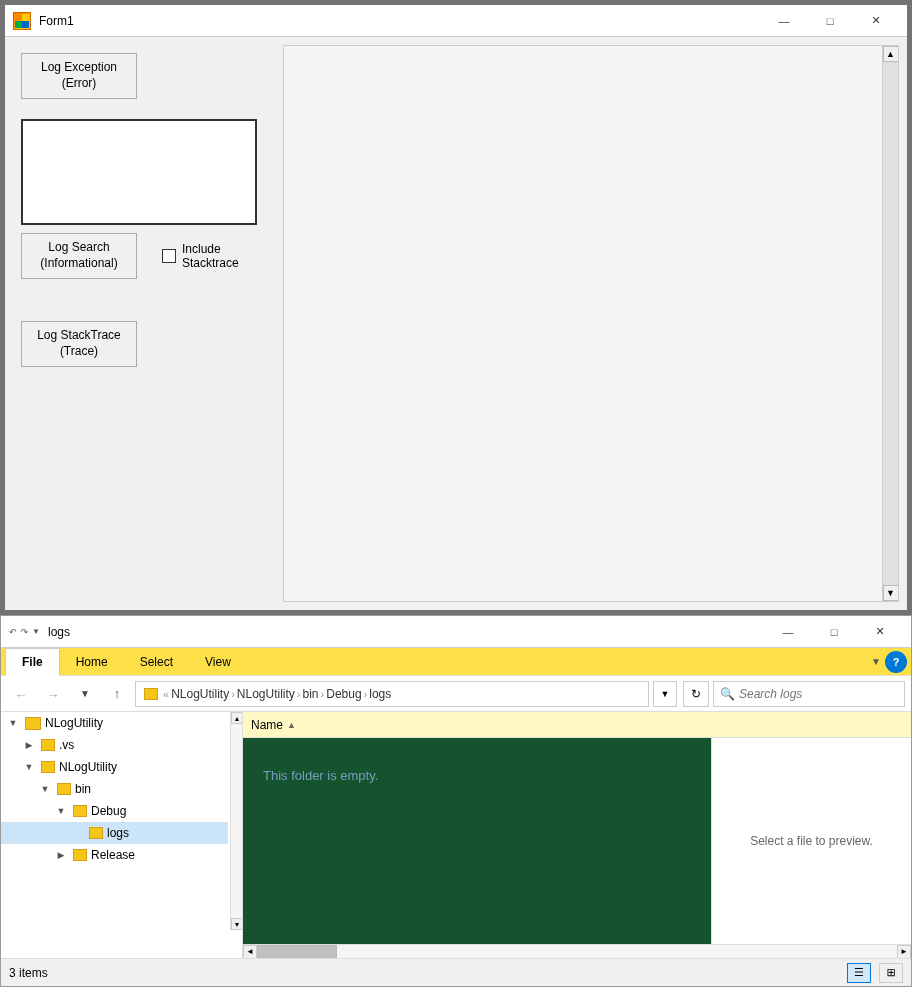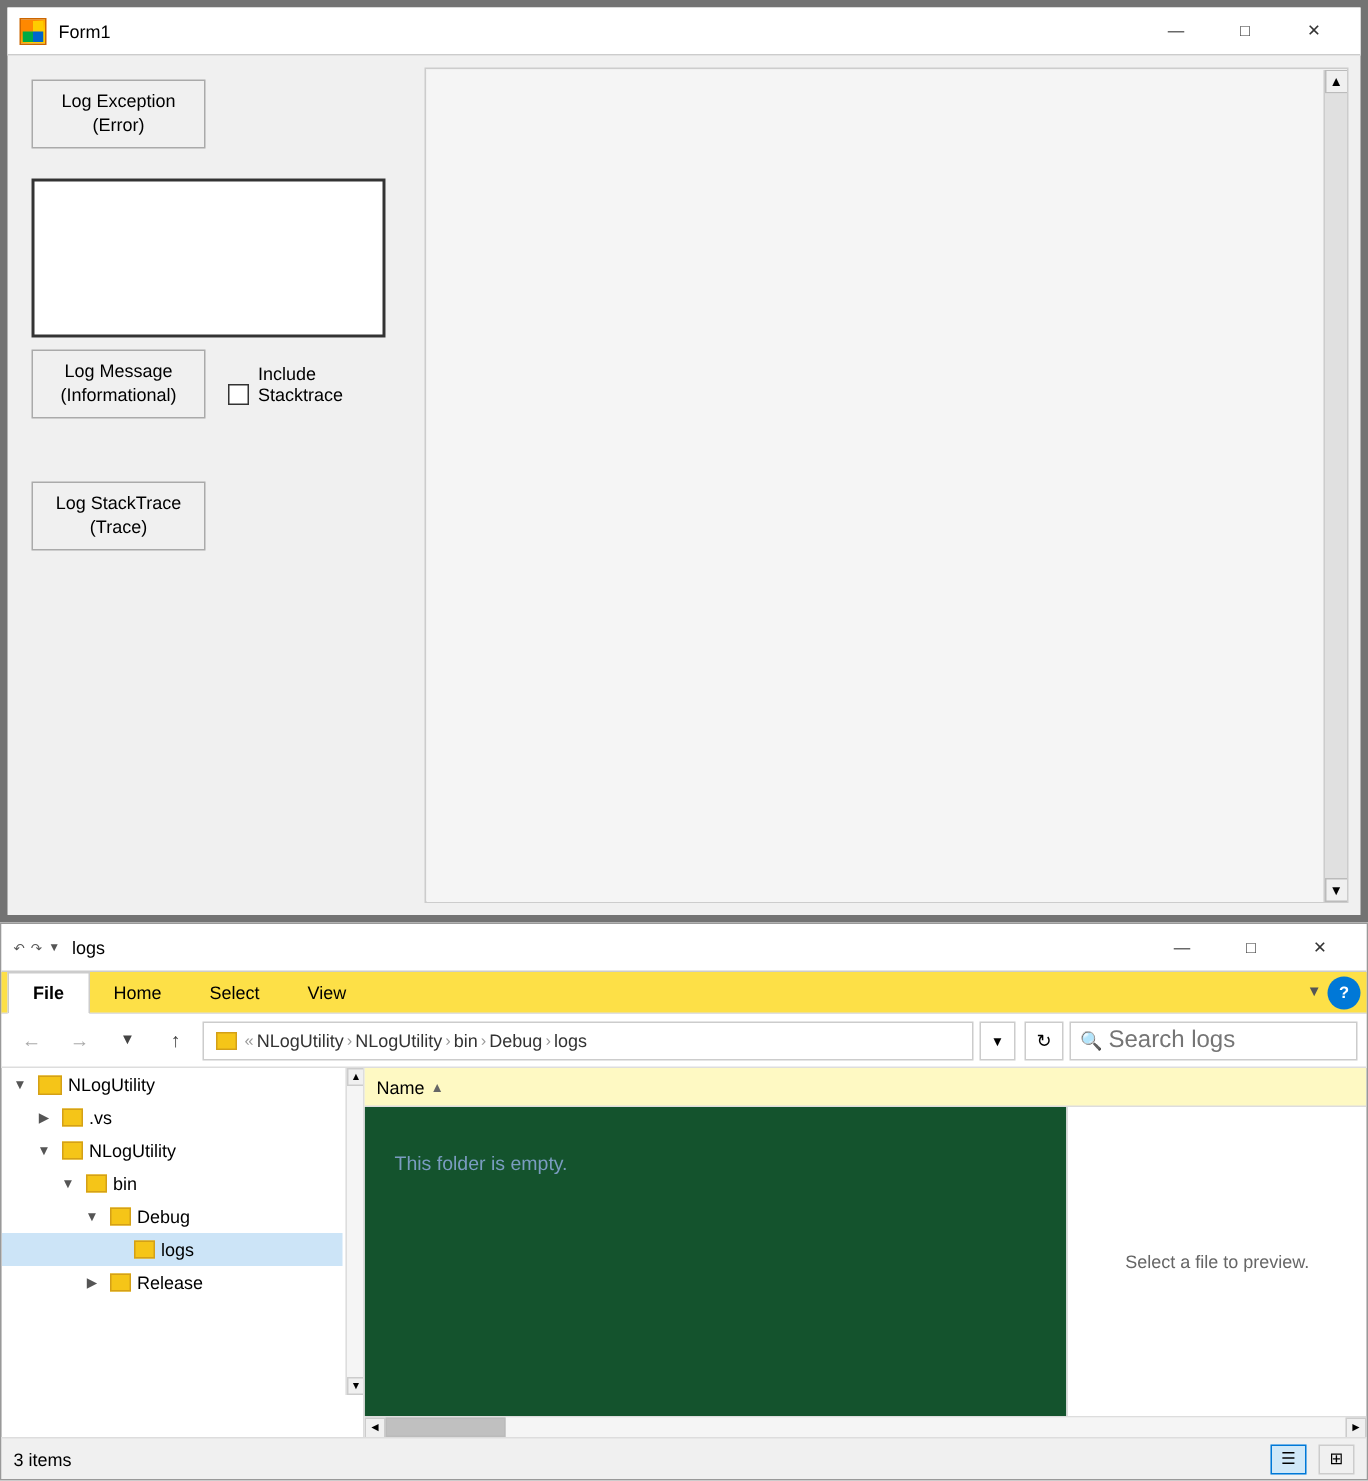--- a/index.html
+++ b/index.html
@@ -253,22 +253,23 @@
       height: 26px;
       border: 1px solid #ccc;
       display: flex; align-items: center;
       padding: 0 6px;
       background: white;
       gap: 4px;
     }
     .search-icon-sm { color: #888; font-size: 12px; }
     .search-input {
       border: none; outline: none;
-      font-size: 16px; width: 100%;
+      font-size: 12px; width: 100%;
       color: #b91c1c;
+      font-style: italic;
     }
 
     
     .explorer-body {
       display: flex;
       flex: 1;
       overflow: hidden;
     }
     .explorer-sidebar {
       width: 242px;
@@ -429,24 +430,24 @@
     <div class="form1-left">
       <button class="form-btn">
         <span style="white-space: pre-line;">Log Exception
 (Error)</span>
       </button>
 
       <div class="form1-textarea-wrapper">
         <textarea class="form1-textarea" style=""></textarea>
         <div class="checkbox-row">
           <button class="form-btn" style="width:116px;height:46px;">
-            <span style="white-space:pre-line;">Log Message
+            <span style="white-space:pre-line;">Log Search
 (Informational)</span>
           </button>
-          <div style="display:flex;align-items:flex-end;gap:6px;margin-left:9px;">
+          <div style="display:flex;align-items:center;gap:6px;margin-left:19px;">
             <div class="form-checkbox"></div>
             <span class="checkbox-label">Include<br>Stacktrace</span>
           </div>
         </div>
       </div>
 
       <div style="margin-top: 30px;">
         <button class="form-btn">
           <span style="white-space:pre-line;">Log StackTrace
 (Trace)</span>

